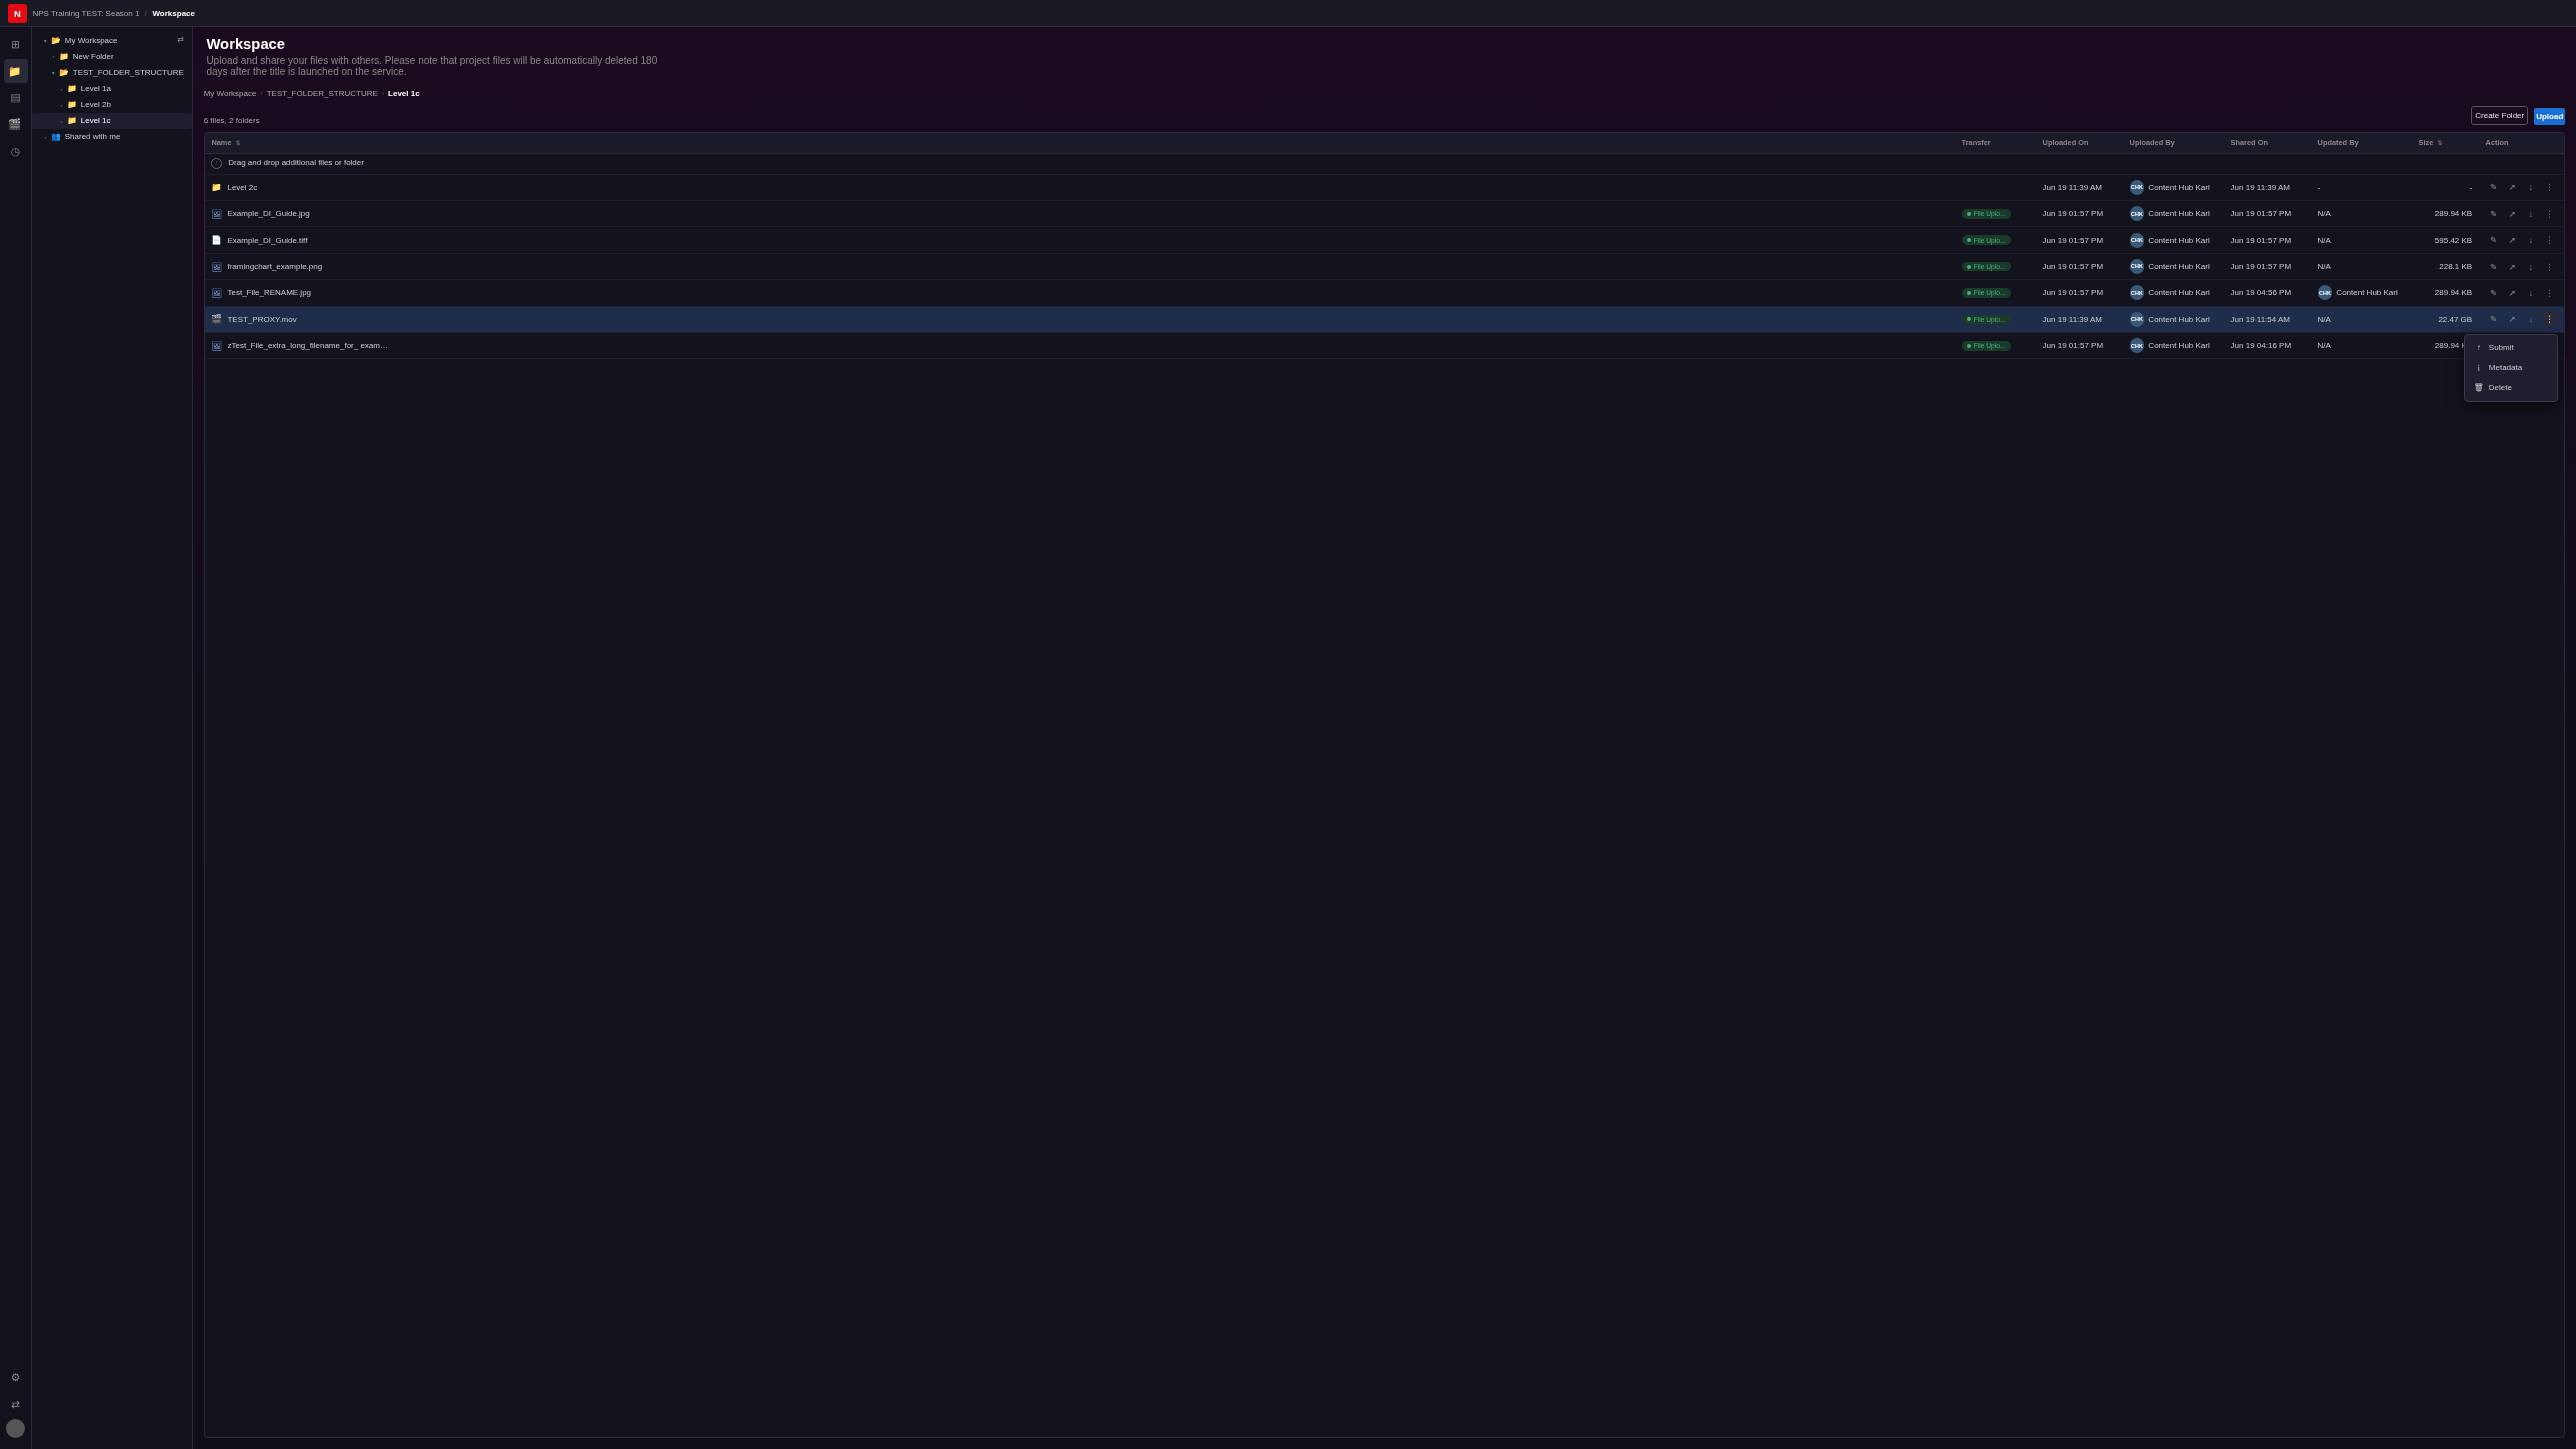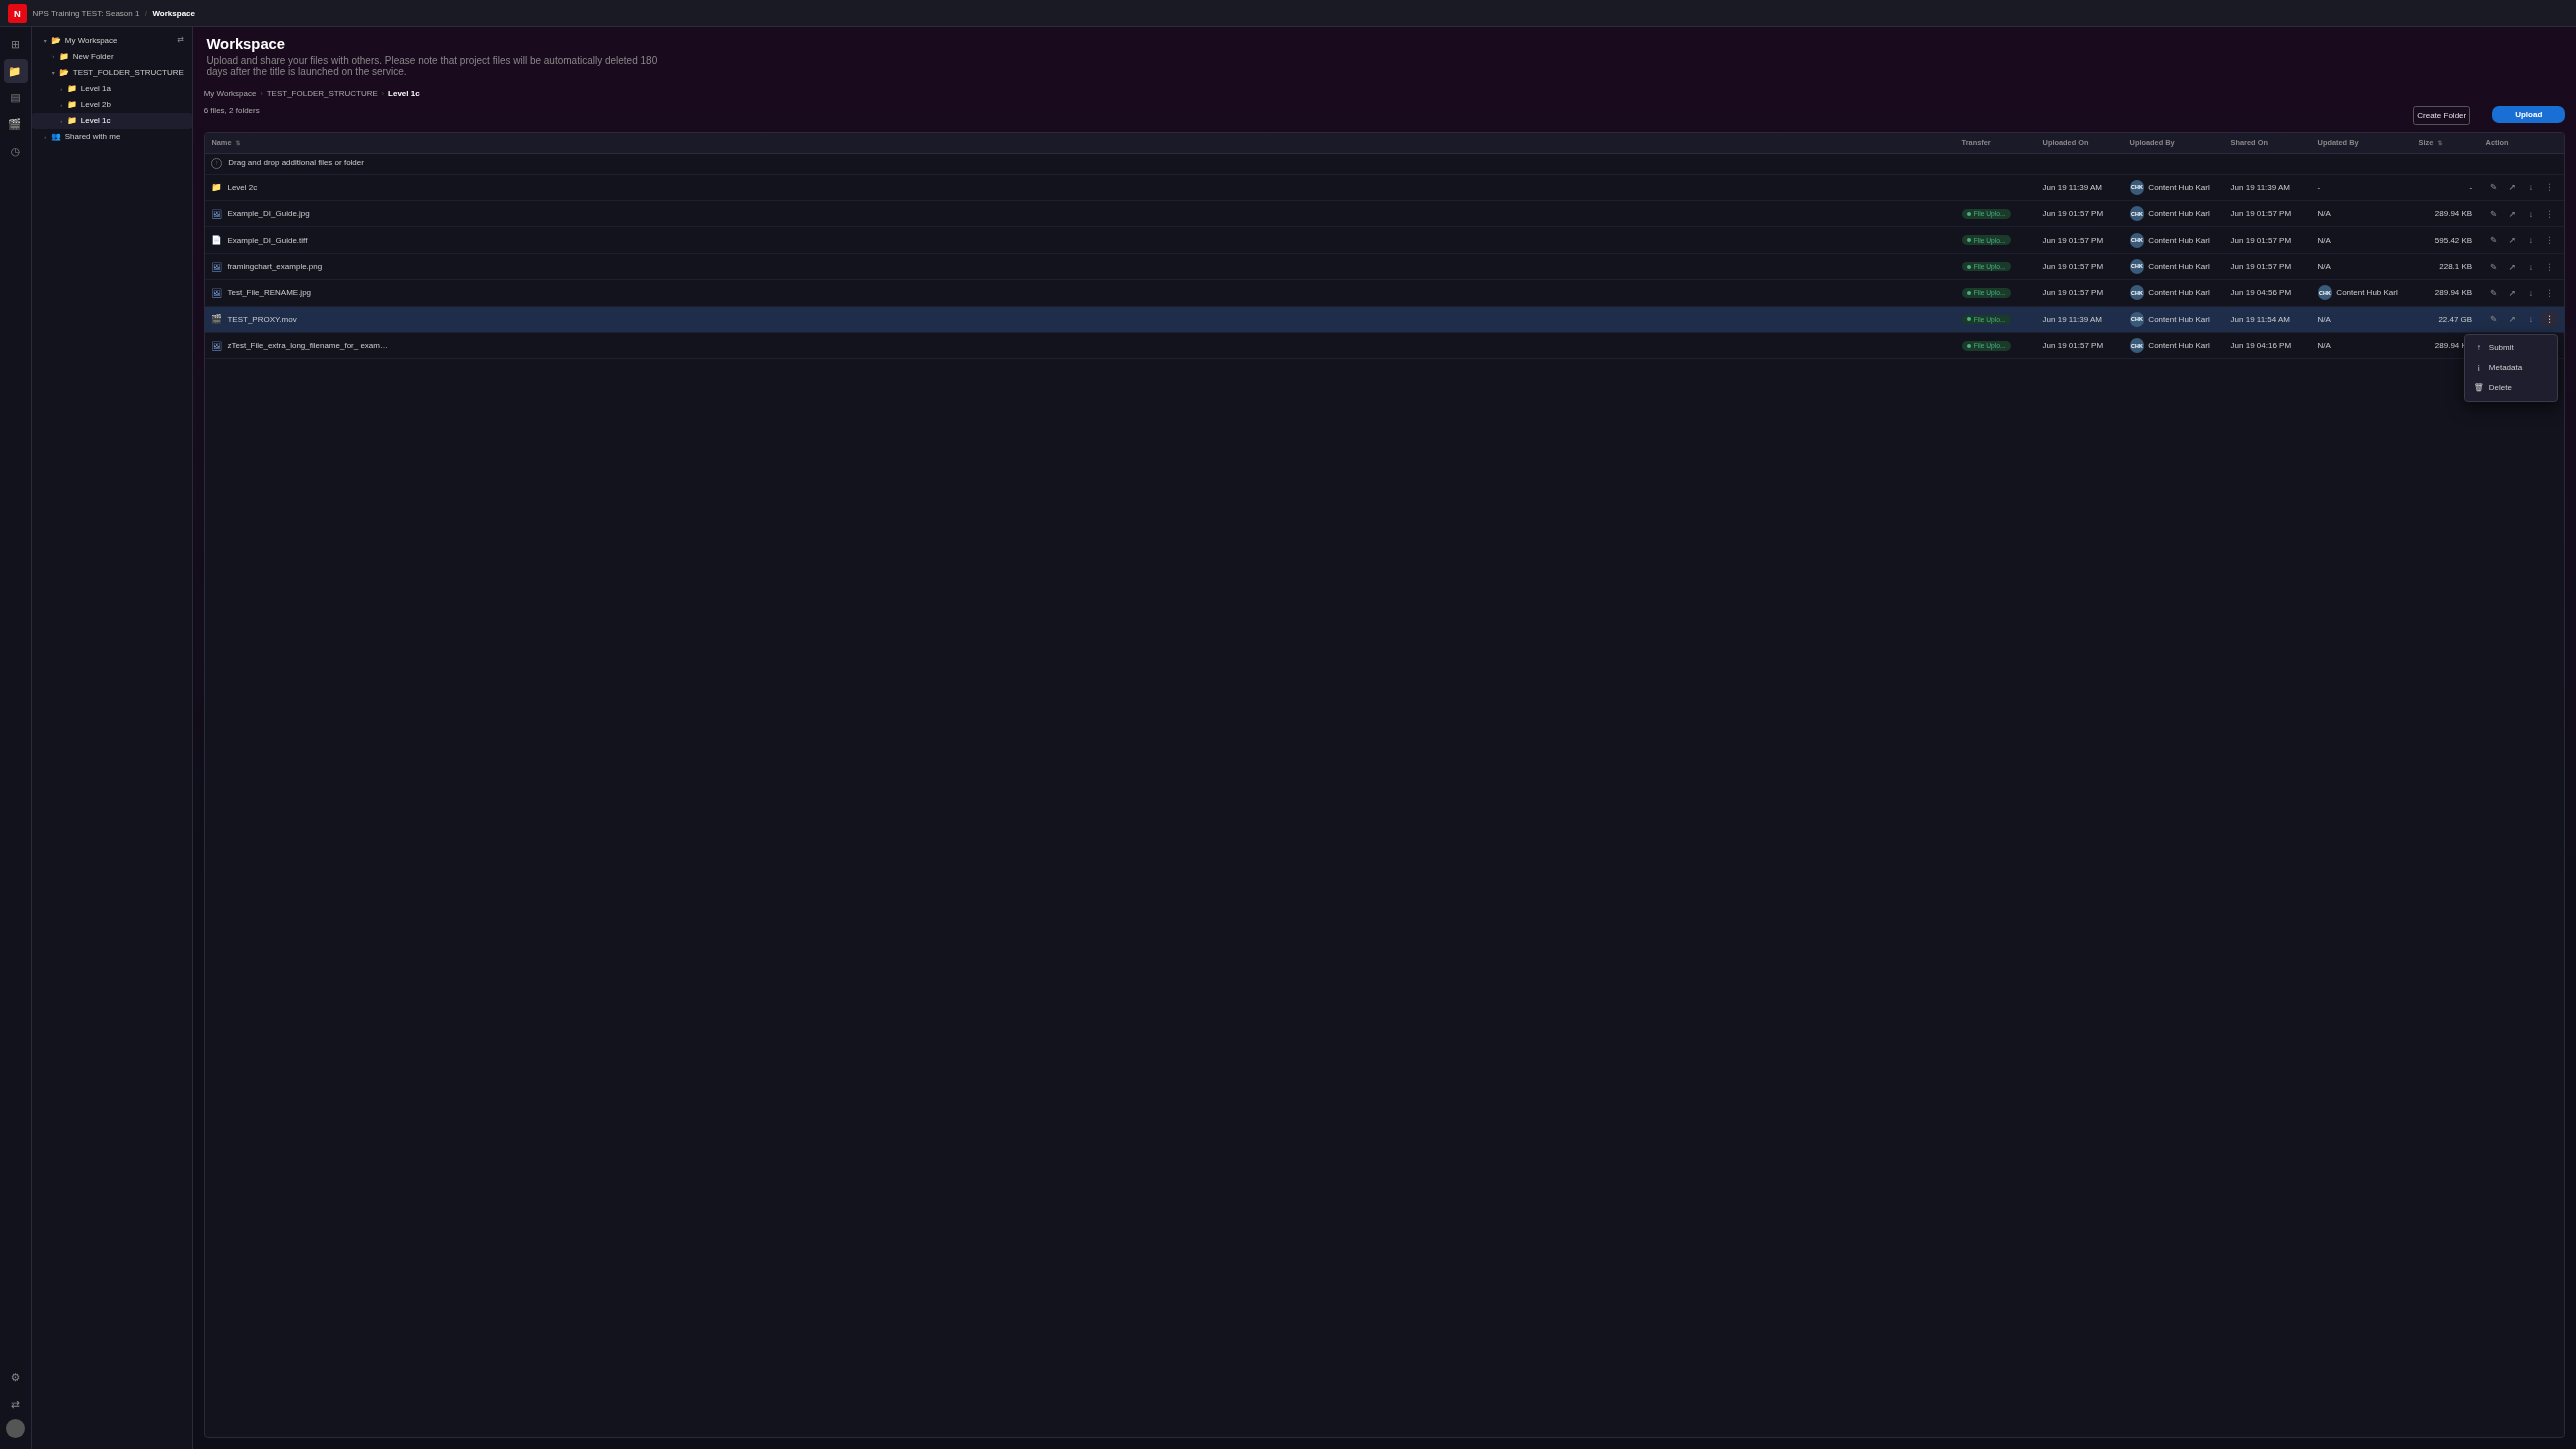--- a/index.html
+++ b/index.html
@@ -200,24 +200,24 @@
       font-size: 8px;
       color: #aaa;
     }
     .file-breadcrumb-item { cursor: pointer; color: #aaa; }
     .file-breadcrumb-current { color: #fff; font-weight: 600; }
     .file-breadcrumb-sep { color: #555; font-size: 6.7px; }
 
     
     .file-toolbar {
       display: flex;
-      align-items: flex-start;
+      align-items: flex-end;
       justify-content: flex-end;
       padding: 4px 0;
-      gap: 22px;
+      gap: 6px;
       margin-bottom: 2.7px;
     }
     .file-count {
       color: #aaa;
       font-size: 8px;
       margin-right: auto;
       
     }
     .btn-create-folder {
       background: transparent;
@@ -225,22 +225,22 @@
       color: #e0e0e0;
       padding: 4px 3px;
       border-radius: 2.7px;
       cursor: pointer;
       font-size: 8px;
     }
     .btn-upload {
       background: #1a6fd4;
       border: none;
       color: #fff;
-      padding: 4px 23px;
-      border-radius: 7px;
+      padding: 4px 2px;
+      border-radius: 2px;
       cursor: pointer;
       font-size: 8px;
       font-weight: 600;
     }
 
     
     .file-table-wrapper {
       flex: 1;
       overflow: auto;
       border: 0.7px solid #2a2a3a;

